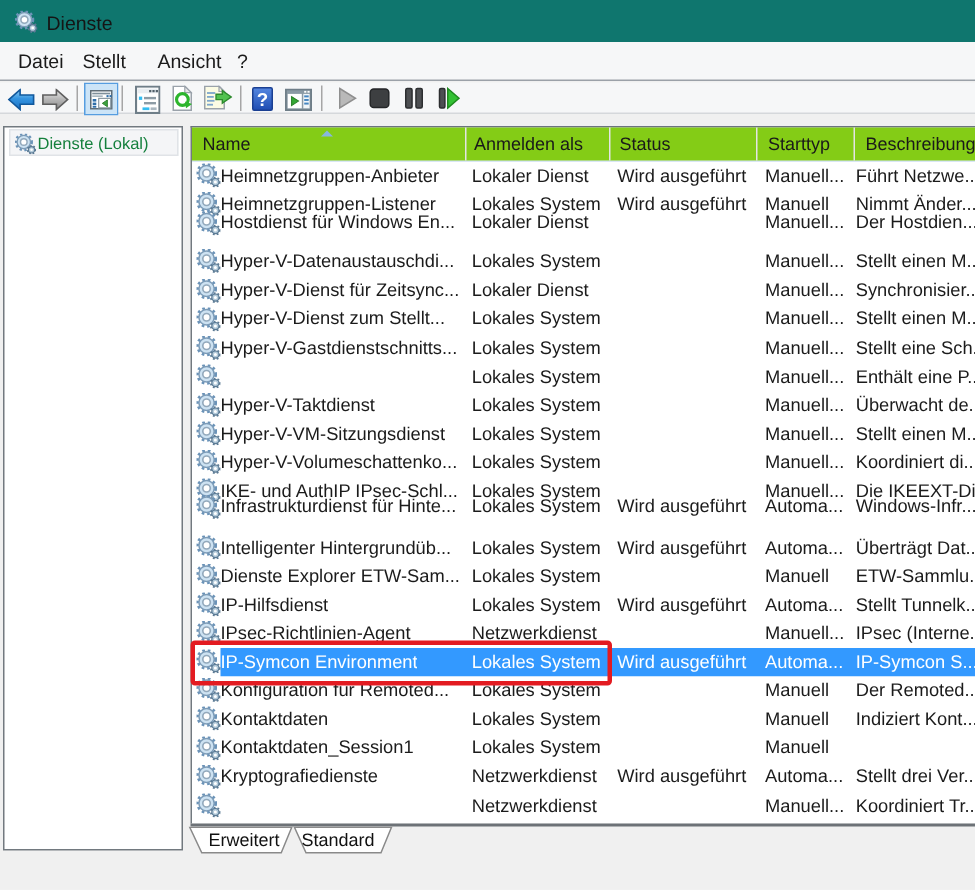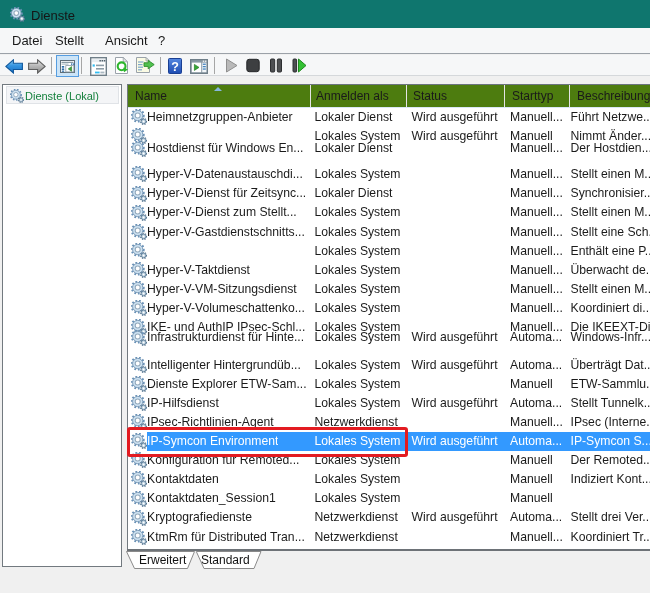--- a/index.html
+++ b/index.html
@@ -17,21 +17,21 @@
 #toolbar svg,#toolbar .sep{position:absolute}
 .sep{width:1px;background:#a6a6a6;top:2px;height:17px}
 
 #lpanel{left:2px;top:84px;width:120px;height:483px;background:#fff;border:1px solid #72797f}
 #lpanel .item{position:absolute;left:3px;top:1px;width:113px;height:17.5px;background:#f4f5f7;border:1px solid #e0e3e7}
 #lpanel .item svg{position:absolute;left:3px;top:1.5px;width:14px;height:14px}
 #lpanel .item span{position:absolute;left:18px;top:3px;font-size:11px;color:#15803d}
 #rpanel{left:127px;top:84px;width:523px;height:465px;background:#fff;border-left:1px solid #72797f;border-top:1px solid #6b737e}
 #tbotborder{left:127px;top:549px;width:523px;height:2px;background:#6d7277}
 
-#hdr{position:absolute;left:0;top:0;width:523px;height:23px;background:#4d7c0f;border-bottom:1px solid #d9e7f5;font-size:12px;color:#1a1a1a}
+#hdr{position:absolute;left:0;top:0;width:523px;height:23px;background:#84cc16;border-bottom:1px solid #d9e7f5;font-size:12px;color:#1a1a1a}
 #hdr span{position:absolute;top:4px}
 #hdr .vs{position:absolute;top:0;width:1px;height:22px;background:#e4e4e4}
 #sortarr{position:absolute;left:86px;top:2px;width:0;height:0;border-left:4.5px solid transparent;border-right:4.5px solid transparent;border-bottom:4.5px solid #87b7dd}
 
 .row{position:absolute;left:127px;width:523px;height:19.06px;font-size:12.2px;color:#1b1b1b;overflow:hidden}
 .row span{position:absolute;top:2.4px;white-space:nowrap}
 .row .c1{left:20px;max-width:161px;overflow:hidden}
 .row .c2{left:187.5px}
 .row .c3{left:284.5px}
 .row .c4{left:383px}
@@ -198,20 +198,21 @@
       <span class="c1">Heimnetzgruppen-Anbieter</span>
       <span class="c2">Lokaler Dienst</span>
       <span class="c3">Wird ausgeführt</span>
       <span class="c4">Manuell...</span>
       <span class="c5">Führt Netzwe...</span>
     </div>
 <div class="row" style="top:126.86px">
       <svg class="gear" viewBox="0 0 16 16">
         <use href="#gear"></use>
       </svg>
+      <span class="c1">Heimnetzgruppen-Listener</span>
       <span class="c2">Lokales System</span>
       <span class="c3">Wird ausgeführt</span>
       <span class="c4">Manuell</span>
       <span class="c5">Nimmt Änder...</span>
     </div>
 <div class="row" style="top:139px">
       <svg class="gear" viewBox="0 0 16 16">
         <use href="#gear"></use>
       </svg>
       <span class="c1">Hostdienst für Windows En...</span>
@@ -390,21 +391,20 @@
       <span class="c1">Kryptografiedienste</span>
       <span class="c2">Netzwerkdienst</span>
       <span class="c3">Wird ausgeführt</span>
       <span class="c4">Automa...</span>
       <span class="c5">Stellt drei Ver...</span>
     </div>
 <div class="row" style="top:527.12px">
       <svg class="gear" viewBox="0 0 16 16">
         <use href="#gear"></use>
       </svg>
-      <span class="c1">KtmRm für Distributed Tran...</span>
       <span class="c2">Netzwerkdienst</span>
       <span class="c4">Manuell...</span>
       <span class="c5">Koordiniert Tr...</span>
     </div>
  <div id="redbox" class="abs"></div>
  <div id="tbotborder" class="abs"></div>
  <div id="tabs" class="abs">
   <svg width="200" height="19" viewBox="0 0 200 19" style="position:absolute;left:0;top:0">
    <path d="M69.5,0.5 62.5,17.5 9.5,17.5 1.5,0.5 Z" fill="#fff" stroke="#8a8a8a"></path>
    <path d="M136,0.5 129,17.5 79,17.5 71.3,0.5 Z" fill="#fff" stroke="#8a8a8a"></path>

